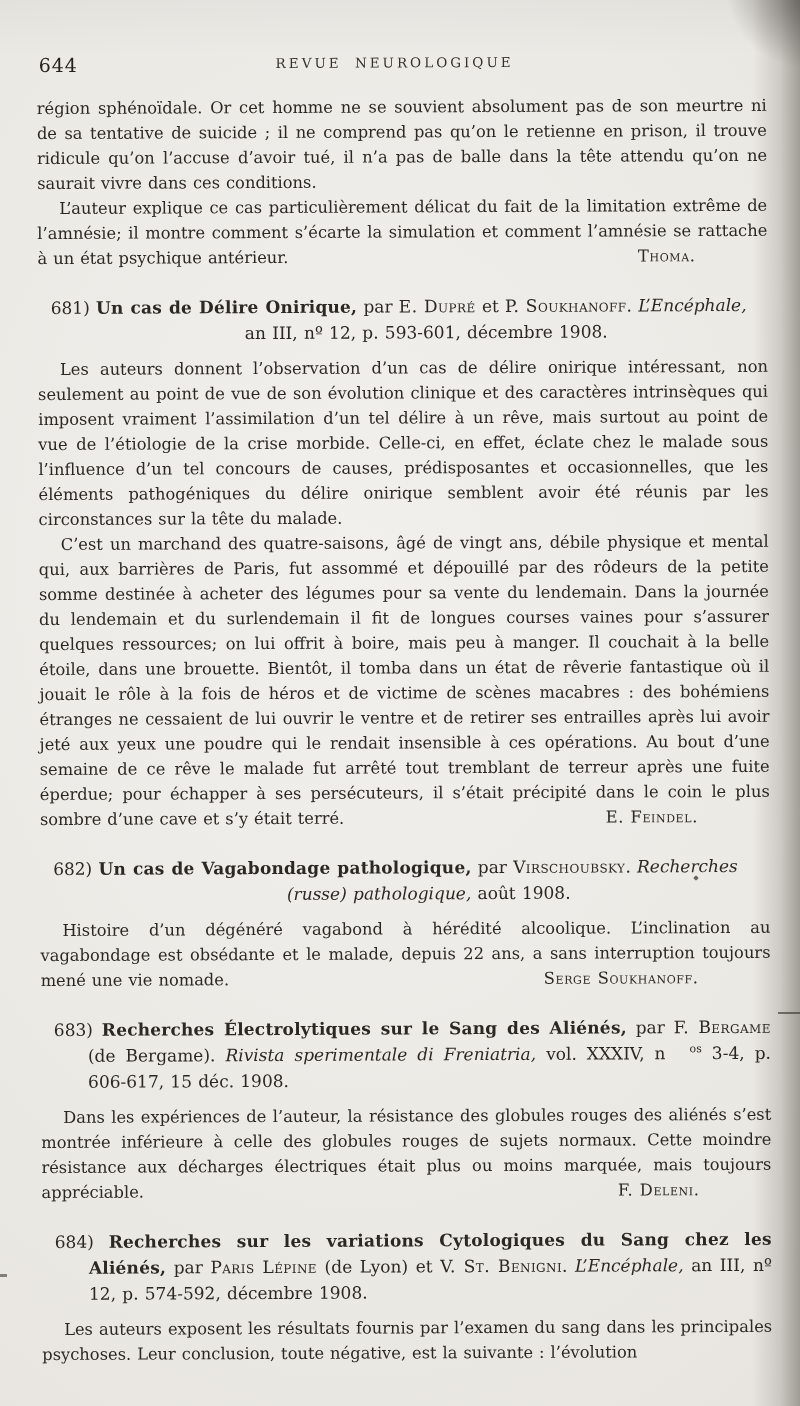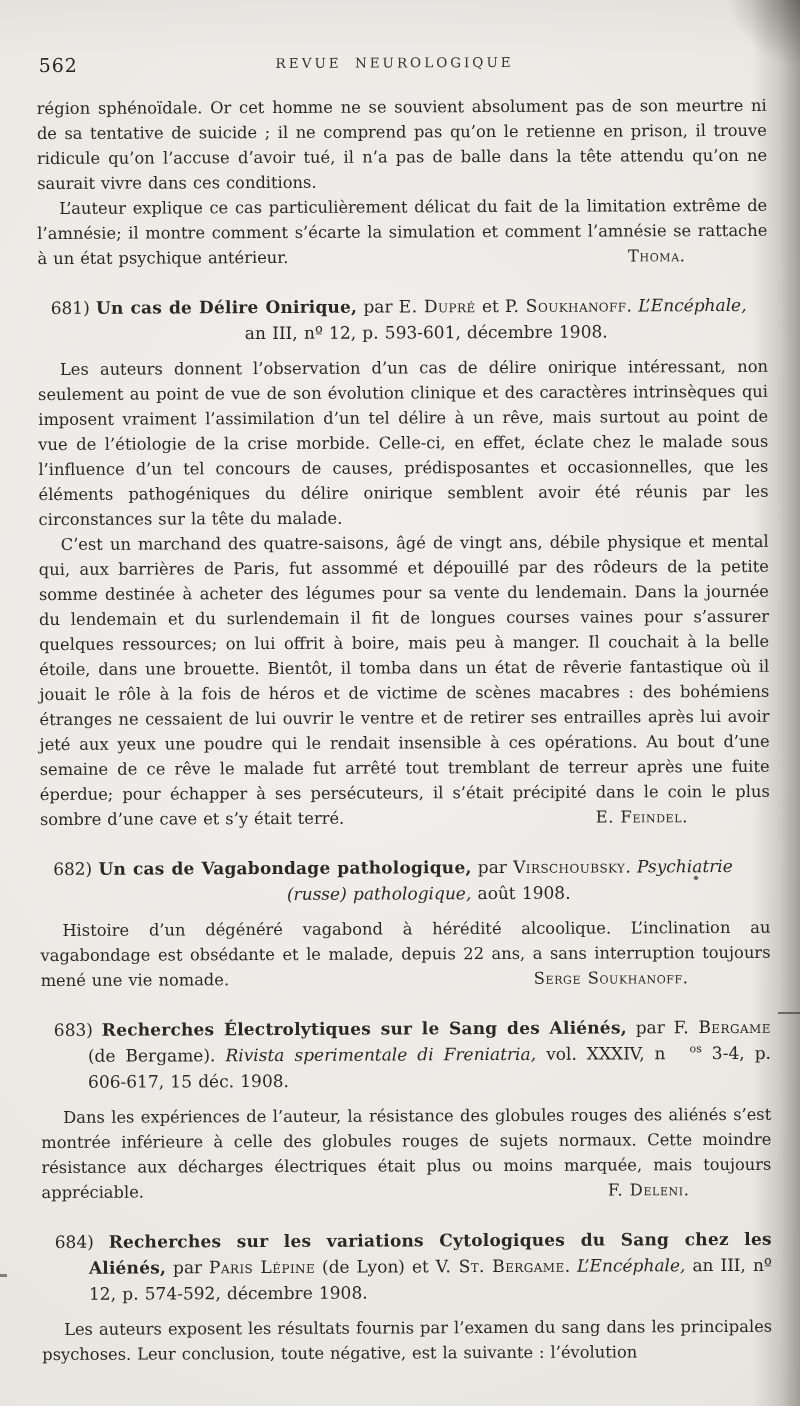--- a/index.html
+++ b/index.html
@@ -32,21 +32,21 @@
     word-spacing:6px;
   }
   .body-col{
     width:730px; margin:14px 0 0 42px;
     font-size:16.3px; line-height:25px; word-spacing:0.05em;
     text-align:justify;
   }
   p.para{ margin:0; text-indent:22px; position:relative; }
   p.para.noindent{ text-indent:0; }
   .sig{
-    position:absolute; right:82px; bottom:0;
+    position:absolute; right:72px; bottom:0;
     font-variant:small-caps; letter-spacing:0.6px; text-indent:0;
     white-space:nowrap;
   }
   .entry-head{
     margin:24px 0 10px 13px;
     padding-left:34px; text-indent:-34px;
     font-size:17px; line-height:26px; text-align:justify;
   }
   .entry-head .bt{ font-weight:bold; letter-spacing:0.2px; }
   .sc{ font-variant:small-caps; letter-spacing:0.4px;margin-top:17px; }
@@ -59,49 +59,49 @@
   .art-dash{ left:778px; top:1012px; width:22px; height:2px; opacity:.65;}
   .art-tick{ left:0; top:1274px; width:7px; height:3px; opacity:.6;}
 </style>
 </head>
 <body>
 
 <div class="page">
   <div class="tilt">
 
     <div class="running-head">
-      <span class="pagenum">562</span>
+      <span class="pagenum">644</span>
       <span class="journal">REVUE NEUROLOGIQUE</span>
     </div>
 
     <div class="body-col">
 
       <p class="para noindent">région sphénoïdale. Or cet homme ne se souvient absolument pas de son meurtre ni de sa tentative de suicide ; il ne comprend pas qu’on le retienne en prison, il trouve ridicule qu’on l’accuse d’avoir tué, il n’a pas de balle dans la tête attendu qu’on ne saurait vivre dans ces conditions.</p>
 
       <p class="para"><span>L’auteur explique ce cas particulièrement délicat du fait de la limitation extrême de l’amnésie; il montre comment s’écarte la simulation et comment l’amnésie se rattache à un état psychique antérieur.</span><span class="sig">Thoma.</span></p>
 
       <div class="entry-head"><span>681) </span><span class="bt">Un cas de Délire Onirique,</span><span> par </span><span class="sc">E. Dupré</span><span> et </span><span class="sc">P. Soukhanoff</span><span>. </span><span class="it">L’Encéphale,</span>
         <div class="refline">an III, nº 12, p. 593-601, décembre 1908.</div>
       </div>
 
       <p class="para">Les auteurs donnent l’observation d’un cas de délire onirique intéressant, non seulement au point de vue de son évolution clinique et des caractères intrinsèques qui imposent vraiment l’assimilation d’un tel délire à un rêve, mais surtout au point de vue de l’étiologie de la crise morbide. Celle-ci, en effet, éclate chez le malade sous l’influence d’un tel concours de causes, prédisposantes et occasionnelles, que les éléments pathogéniques du délire onirique semblent avoir été réunis par les circonstances sur la tête du malade.</p>
 
       <p class="para"><span>C’est un marchand des quatre-saisons, âgé de vingt ans, débile physique et mental qui, aux barrières de Paris, fut assommé et dépouillé par des rôdeurs de la petite somme destinée à acheter des légumes pour sa vente du lendemain. Dans la journée du lendemain et du surlendemain il fit de longues courses vaines pour s’assurer quelques ressources; on lui offrit à boire, mais peu à manger. Il couchait à la belle étoile, dans une brouette. Bientôt, il tomba dans un état de rêverie fantastique où il jouait le rôle à la fois de héros et de victime de scènes macabres : des bohémiens étranges ne cessaient de lui ouvrir le ventre et de retirer ses entrailles après lui avoir jeté aux yeux une poudre qui le rendait insensible à ces opérations. Au bout d’une semaine de ce rêve le malade fut arrêté tout tremblant de terreur après une fuite éperdue; pour échapper à ses persécuteurs, il s’était précipité dans le coin le plus sombre d’une cave et s’y était terré.</span><span class="sig">E. Feindel.</span></p>
 
-      <div class="entry-head"><span>682) </span><span class="bt">Un cas de Vagabondage pathologique,</span><span> par </span><span class="sc">Virschoubsky</span><span>. </span><span class="it">Psychiatrie</span>
+      <div class="entry-head"><span>682) </span><span class="bt">Un cas de Vagabondage pathologique,</span><span> par </span><span class="sc">Virschoubsky</span><span>. </span><span class="it">Recherches</span>
         <div class="refline"><span class="it">(russe) pathologique,</span><span> août 1908.</span></div>
       </div>
 
       <p class="para"><span>Histoire d’un dégénéré vagabond à hérédité alcoolique. L’inclination au vagabondage est obsédante et le malade, depuis 22 ans, a sans interruption toujours mené une vie nomade.</span><span class="sig">Serge Soukhanoff.</span></p>
 
       <div class="entry-head"><span>683) </span><span class="bt">Recherches Électrolytiques sur le Sang des Aliénés,</span><span> par </span><span class="sc">F. Bergame</span><span> (de Bergame). </span><span class="it">Rivista sperimentale di Freniatria,</span><span> vol. XXXIV, n</span><sup>os</sup><span> 3-4, p. 606-617, 15 déc. 1908.</span></div>
 
       <p class="para"><span>Dans les expériences de l’auteur, la résistance des globules rouges des aliénés s’est montrée inférieure à celle des globules rouges de sujets normaux. Cette moindre résistance aux décharges électriques était plus ou moins marquée, mais toujours appréciable.</span><span class="sig">F. Deleni.</span></p>
 
-      <div class="entry-head"><span>684) </span><span class="bt">Recherches sur les variations Cytologiques du Sang chez les Aliénés,</span><span> par </span><span class="sc">Paris Lépine</span><span> (de Lyon) et </span><span class="sc">V. St. Bergame</span><span>. </span><span class="it">L’Encéphale,</span><span> an III, nº 12, p. 574-592, décembre 1908.</span></div>
+      <div class="entry-head"><span>684) </span><span class="bt">Recherches sur les variations Cytologiques du Sang chez les Aliénés,</span><span> par </span><span class="sc">Paris Lépine</span><span> (de Lyon) et </span><span class="sc">V. St. Benigni</span><span>. </span><span class="it">L’Encéphale,</span><span> an III, nº 12, p. 574-592, décembre 1908.</span></div>
 
       <p class="para">Les auteurs exposent les résultats fournis par l’examen du sang dans les principales psychoses. Leur conclusion, toute négative, est la suivante : l’évolution</p>
 
     </div>
   </div>
 
   <div class="art art-dot"></div>
   <div class="art art-dash"></div>
   <div class="art art-tick"></div>
 </div>

